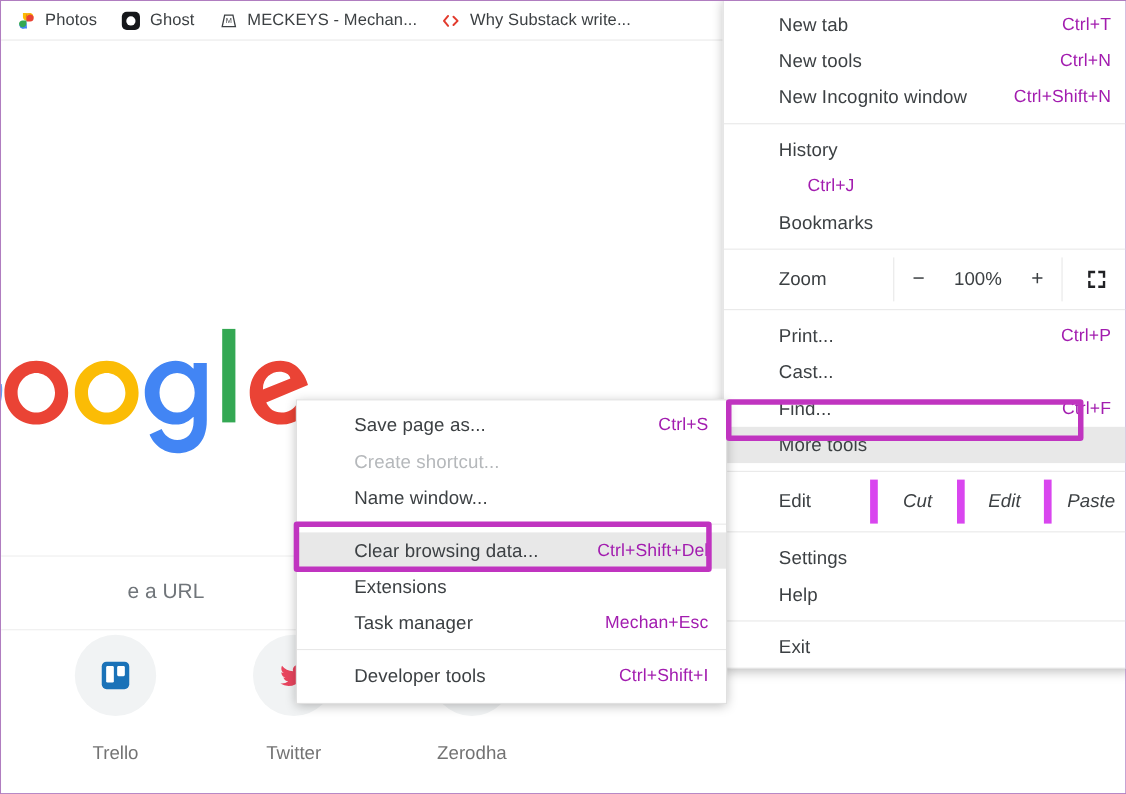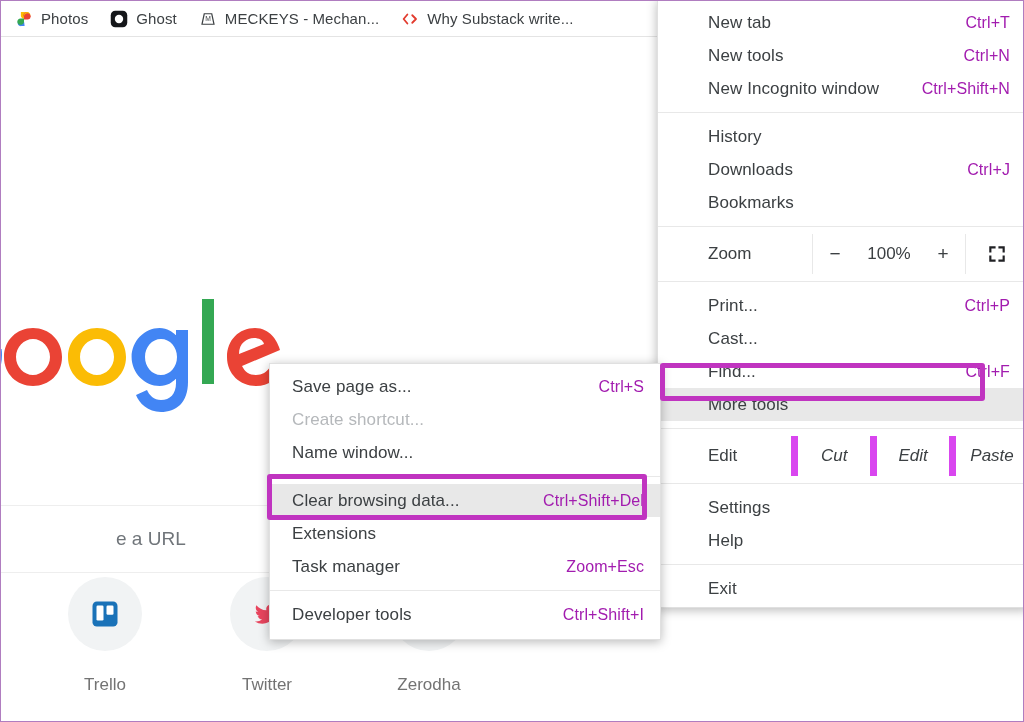--- a/index.html
+++ b/index.html
@@ -234,21 +234,21 @@
 
   
   #more-tools-menu {
     left: 268px;
     top: 362px;
     width: 392px;
     padding: 6px 0 8px 0;
   }
   #more-tools-menu .menu-item {
     height: 33px;
-    padding-left: 22px;
+    padding-left: 52px;
     padding-right: 16px;
     gap: 16px;
   }
 </style>
 </head>
 <body>
 
 <div id="screen">
 
   <div id="bookmarks-bar">
@@ -374,21 +374,20 @@
       <span class="mi-accel">Ctrl+Shift+N</span>
     </div>
 
     <div class="menu-sep"></div>
 
     <div class="menu-item">
       <span class="mi-label">History</span>
       <span class="mi-accel"></span>
     </div>
     <div class="menu-item">
-      <span class="mi-label">Downloads</span>
       <span class="mi-accel">Ctrl+J</span>
     </div>
     <div class="menu-item">
       <span class="mi-label">Bookmarks</span>
       <span class="mi-accel"></span>
     </div>
 
     <div class="menu-sep"></div>
 
     <div class="zoom-row">
@@ -470,21 +469,21 @@
     <div class="menu-item highlighted">
       <span class="mi-label">Clear browsing data...</span>
       <span class="mi-accel">Ctrl+Shift+Del</span>
     </div>
     <div class="menu-item">
       <span class="mi-label">Extensions</span>
       <span class="mi-accel"></span>
     </div>
     <div class="menu-item">
       <span class="mi-label">Task manager</span>
-      <span class="mi-accel">Zoom+Esc</span>
+      <span class="mi-accel">Mechan+Esc</span>
     </div>
 
     <div class="menu-sep"></div>
 
     <div class="menu-item">
       <span class="mi-label">Developer tools</span>
       <span class="mi-accel">Ctrl+Shift+I</span>
     </div>
   </div>
 

